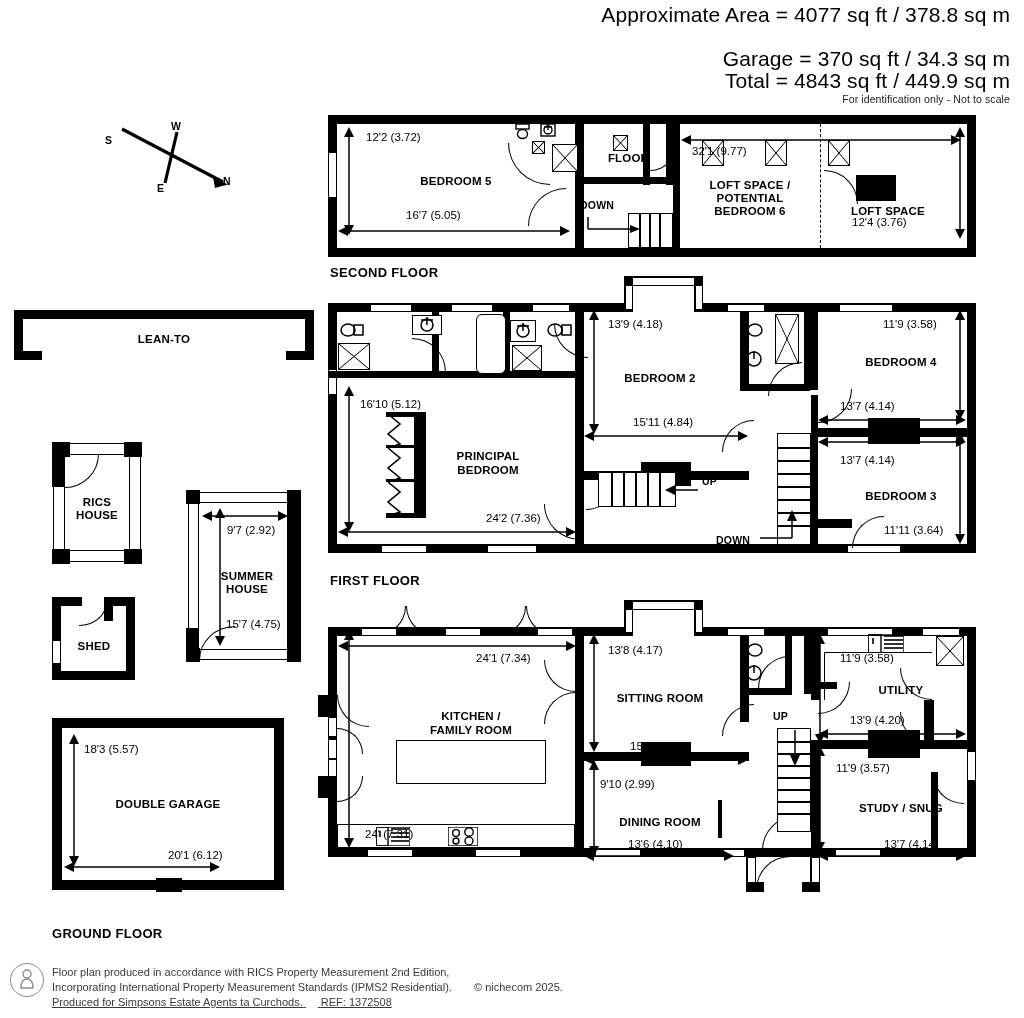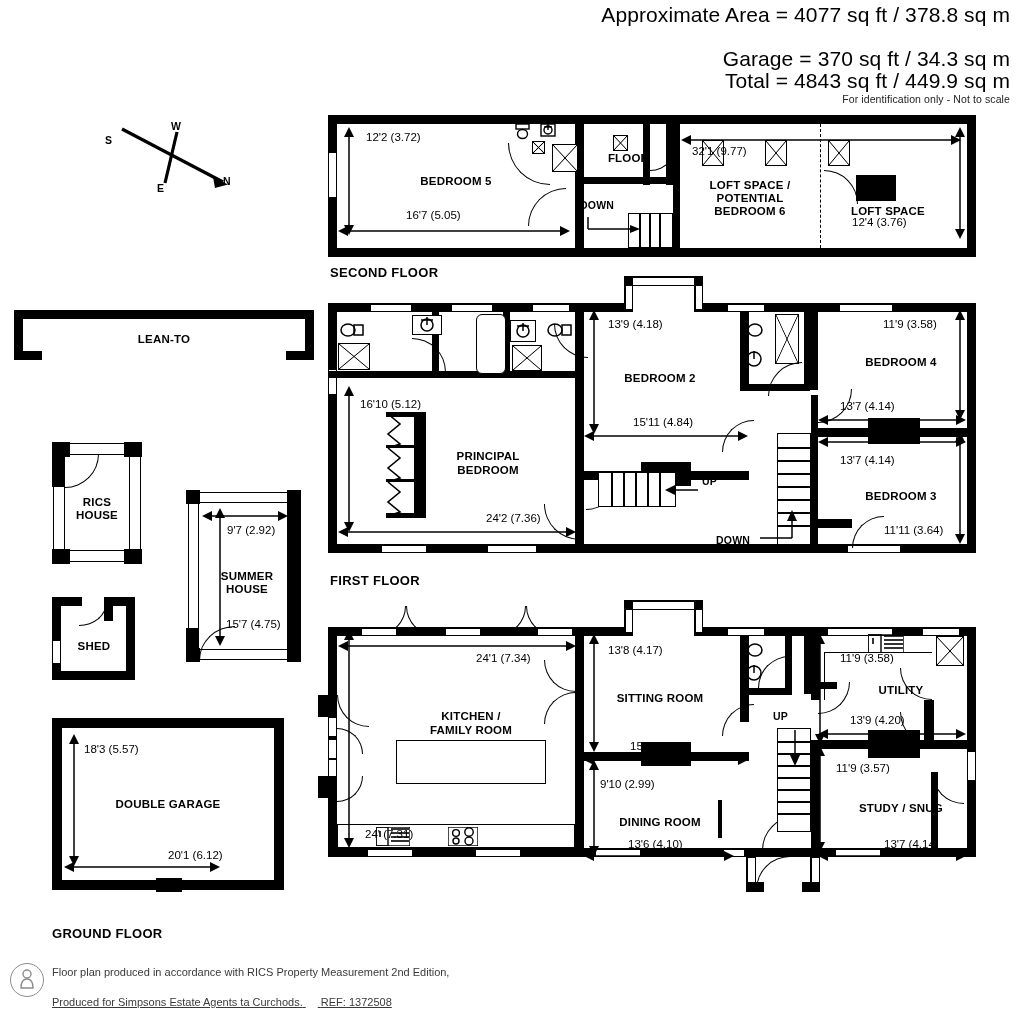--- a/index.html
+++ b/index.html
@@ -675,20 +675,25 @@
   <div class="floorlbl" style="left:52px;top:926px;">GROUND FLOOR</div>
 
   <div id="footer">
     <div id="plan-badge">
       <svg width="32" height="32" style="position:absolute;left:0;top:0">
         <circle cx="16" cy="10" r="4" fill="none" stroke="#8c8c8c" stroke-width="1.4"></circle>
         <path d="M16 15 C 11 15 10 19 10 24 L 22 24 C 22 19 21 15 16 15 Z" fill="none" stroke="#8c8c8c" stroke-width="1.4"></path>
       </svg>
     </div>
     <div class="ftxt r1">Floor plan produced in accordance with RICS Property Measurement 2nd Edition,</div>
+    <div class="ftxt r2">
+      <span>Incorporating International Property Measurement Standards (IPMS2 Residential).</span>
+      <span style="display:inline-block;width:16px"></span>
+      <span>© nichecom 2025.</span>
+    </div>
     <div class="ftxt r3">
       <span>Produced for Simpsons Estate Agents ta Curchods.</span>
       <span style="display:inline-block;width:12px"></span>
       <span>REF: 1372508</span>
     </div>
   </div>
 
 </div>
 
 </body></html>

